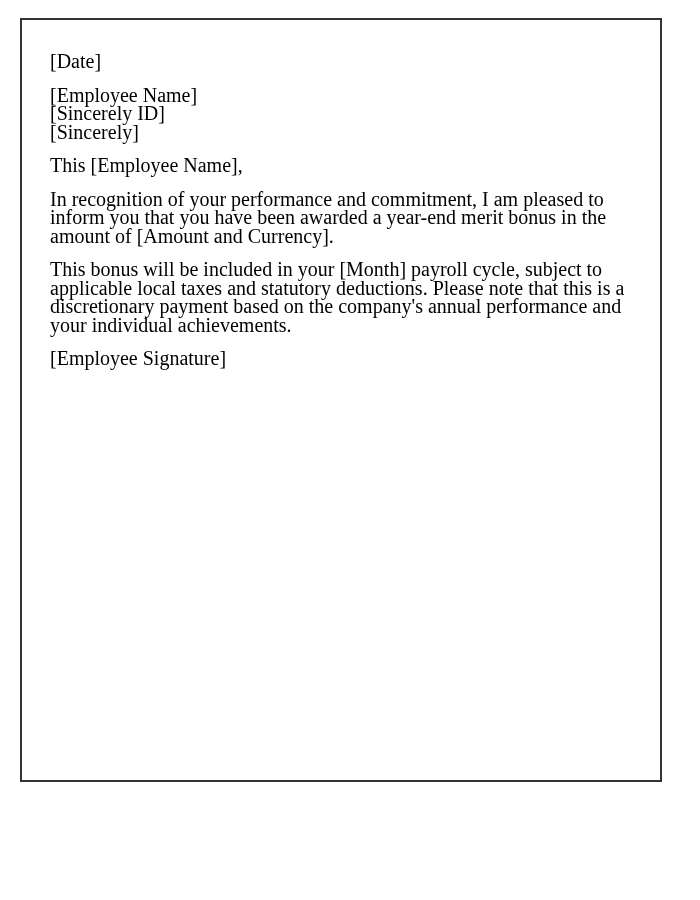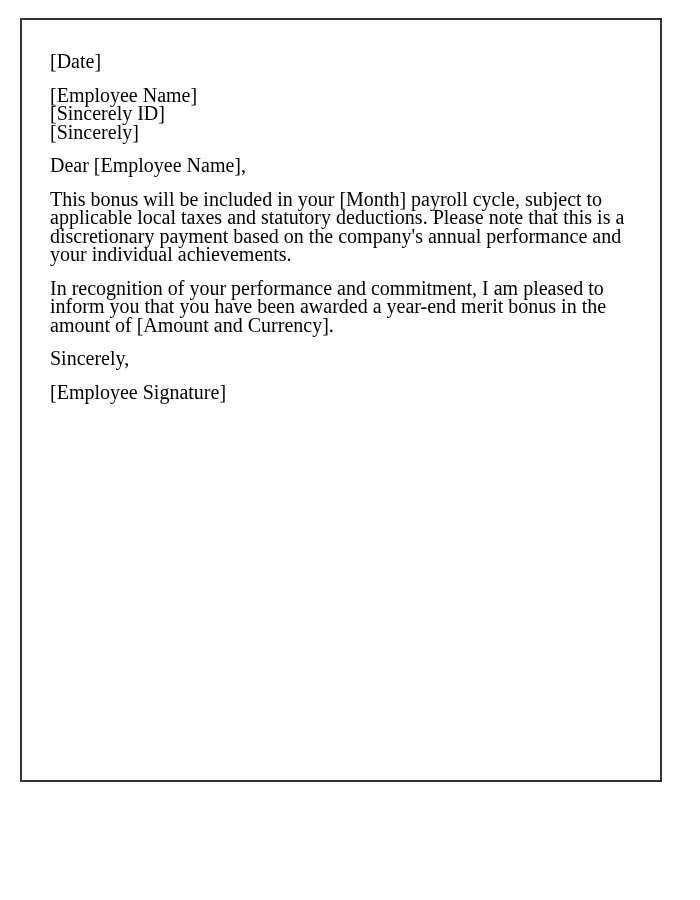--- a/index.html
+++ b/index.html
@@ -38,27 +38,26 @@
 <div class="letter-page">
 
   <p>[Date]</p>
 
   <p>
     <span class="block-line">[Employee Name]</span>
     <span class="block-line">[Sincerely ID]</span>
     <span class="block-line">[Sincerely]</span>
   </p>
 
-  <p>Dear [Employee Name],</p>
+  <p>This [Employee Name],</p>
 
+
+  <p>In recognition of your performance and commitment, I am pleased to inform you that you have been awarded a year-end merit bonus in the amount of [Amount and Currency].</p>
 
   <p>This bonus will be included in your [Month] payroll cycle, subject to applicable local taxes and statutory deductions. Please note that this is a discretionary payment based on the company's annual performance and your individual achievements.</p>
 
-  <p>In recognition of your performance and commitment, I am pleased to inform you that you have been awarded a year-end merit bonus in the amount of [Amount and Currency].</p>
 
-
-  <p>Sincerely,</p>
 
   <p>
     <span class="block-line">[Employee Signature]</span>
   </p>
 
 </div>
 
 </body></html>

